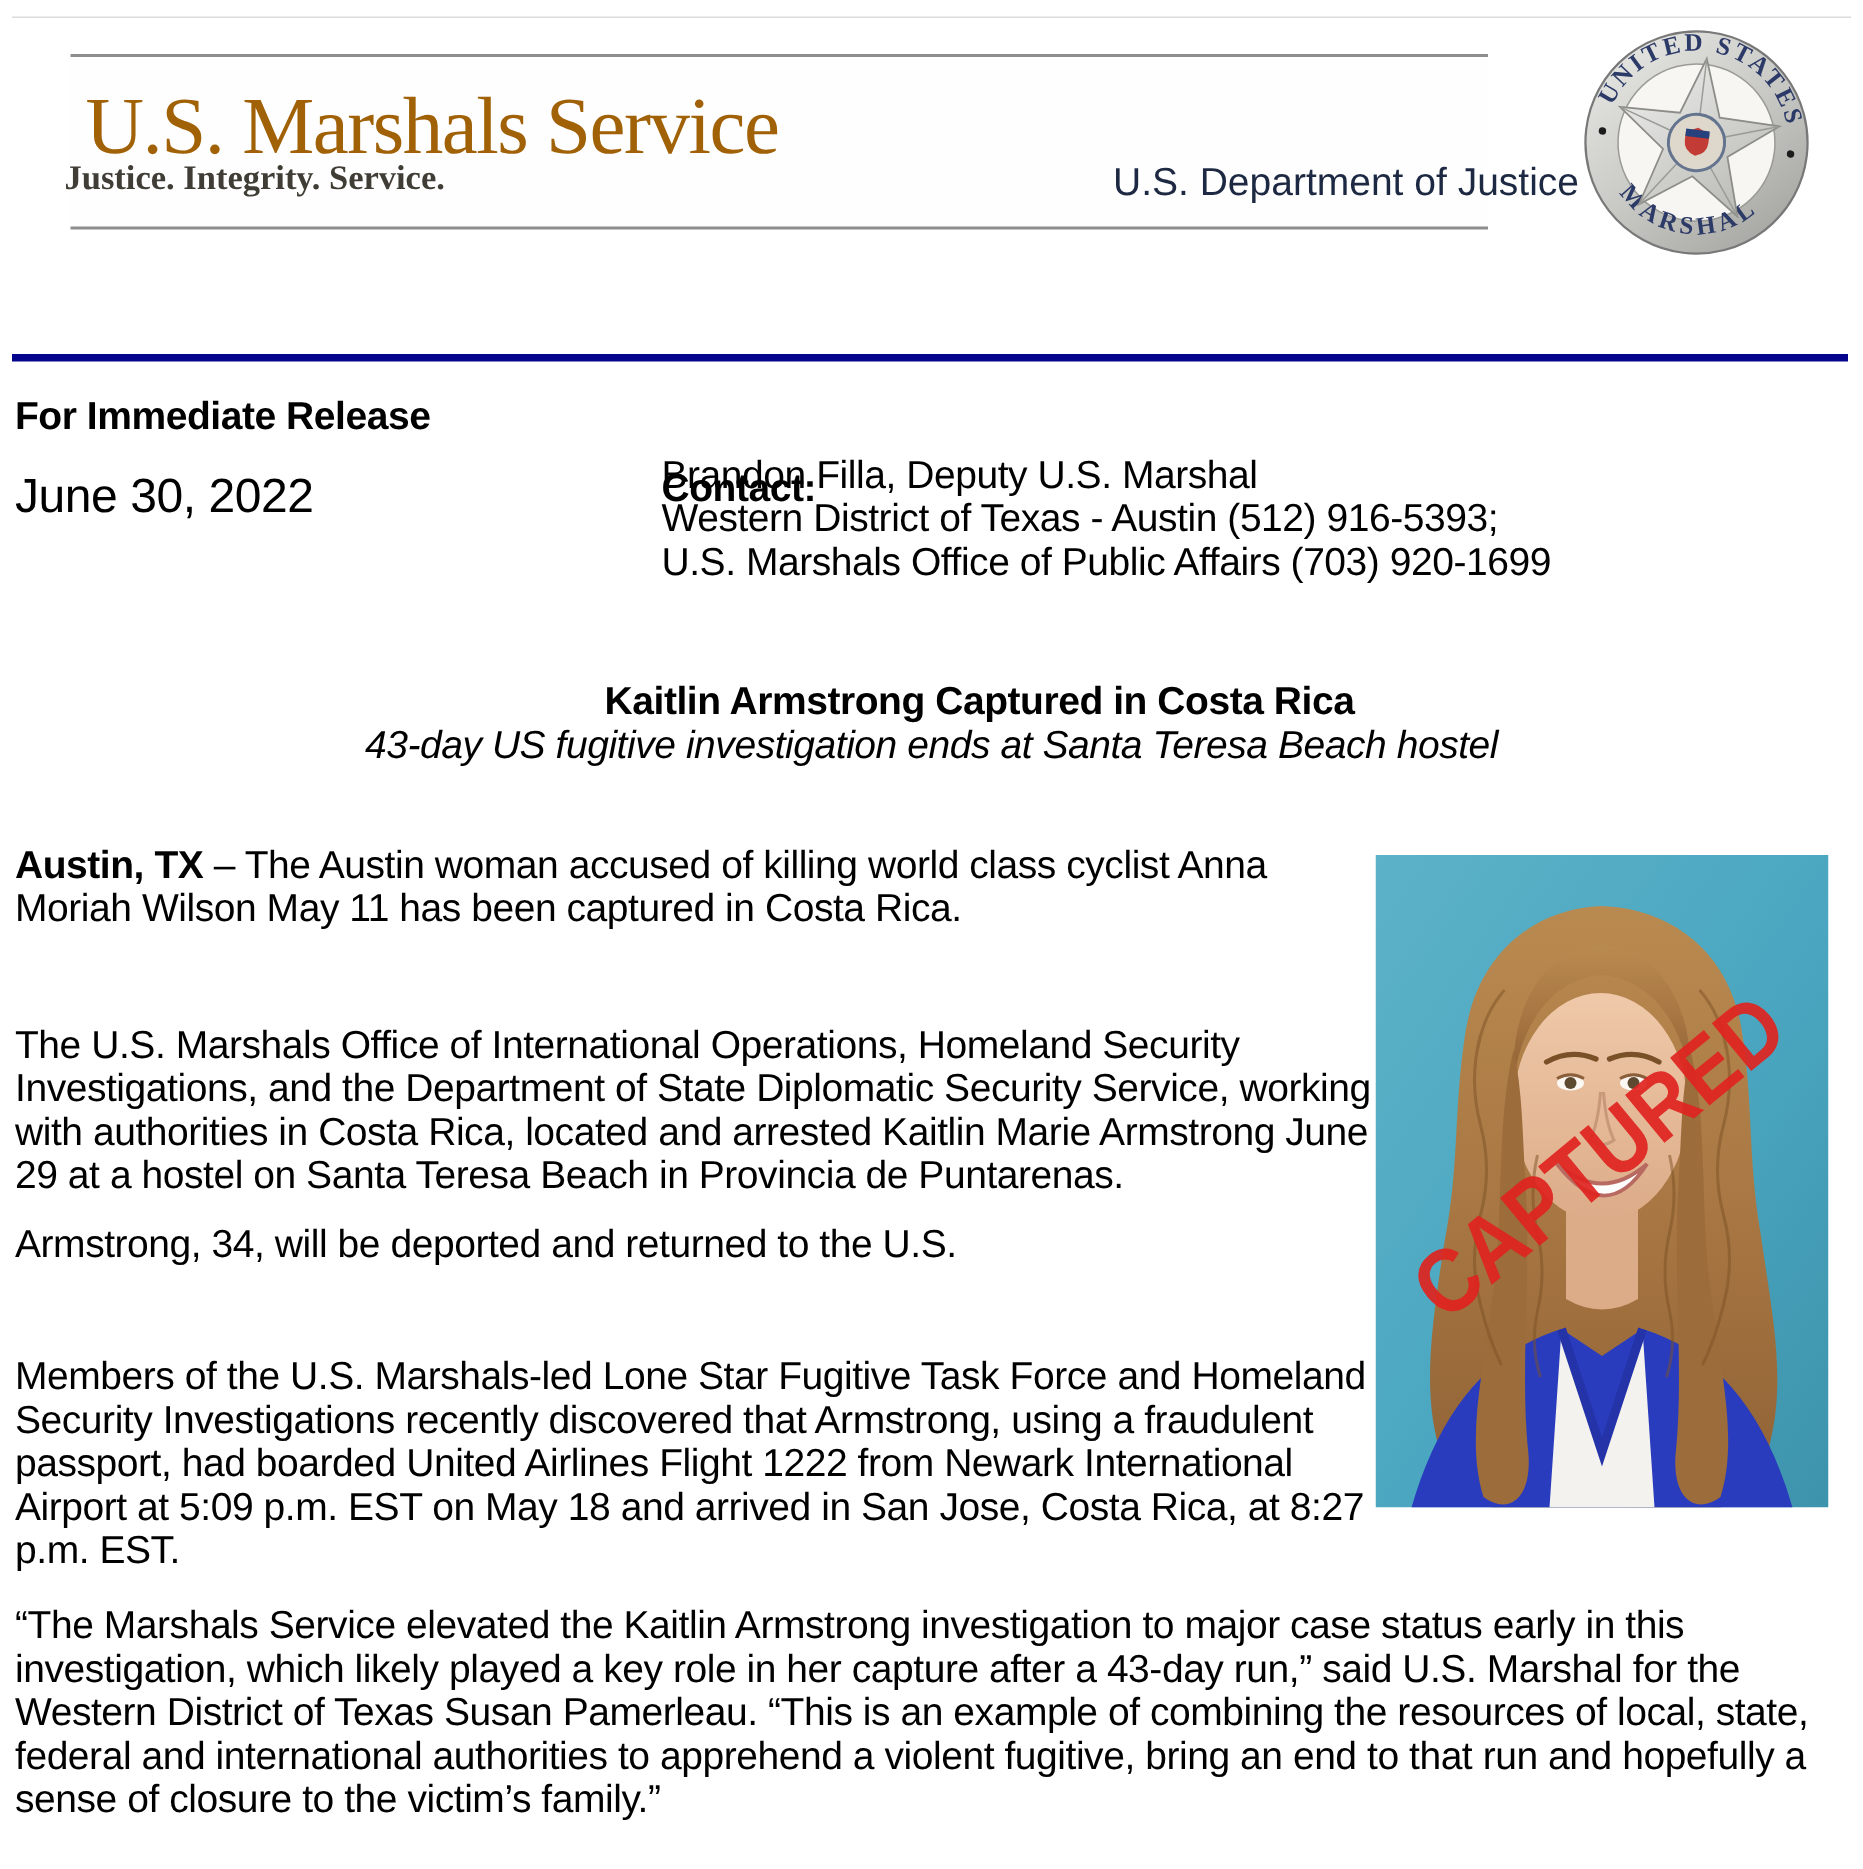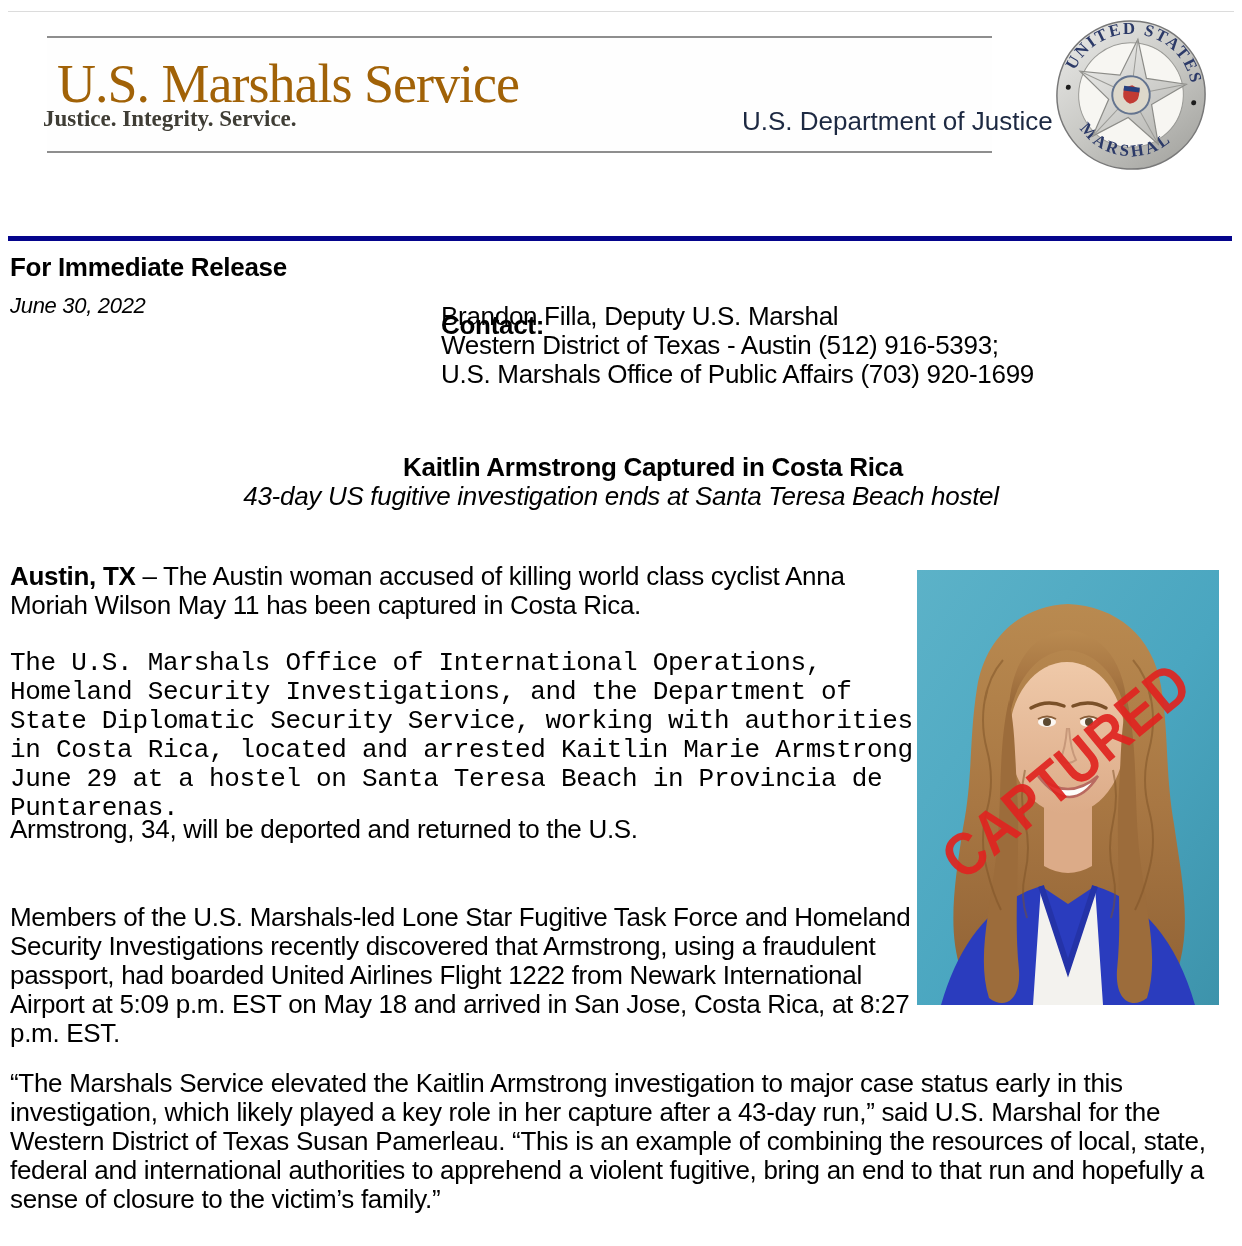--- a/index.html
+++ b/index.html
@@ -16,36 +16,36 @@
            font-weight:bold;font-size:23px;color:#3f3d35;white-space:nowrap;}
   .dept{position:absolute;left:742px;top:106px;font-family:Liberation Sans, sans-serif;
         font-size:26px;color:#1d2942;white-space:nowrap;}
   .badge{position:absolute;left:1054px;top:16px;width:154px;height:158px;}
 
   
   .divider{position:absolute;left:8px;top:236px;width:1224px;height:5px;background:#04048c;}
 
   
   .meta-label{position:absolute;font-size:26px;font-weight:bold;letter-spacing:-0.3px;white-space:nowrap;}
-  .rel-label{left:10px;top:252px;}
-  .rel-date{position:absolute;left:10px;top:293px;font-size:22px;letter-spacing:-0.3px;white-space:nowrap;font-style:italic;}
+  .rel-label{left:10px;top:262px;}
+  .rel-date{position:absolute;left:10px;top:312px;font-size:32px;letter-spacing:-0.3px;white-space:nowrap;}
   .contact-label{left:441px;top:262px;margin-top:48px;}
   .contact-lines{position:absolute;left:441px;top:302px;font-size:26px;line-height:29px;
                  letter-spacing:-0.3px;white-space:nowrap;}
 
   
   .headline{position:absolute;left:0;top:452px;width:1242px;text-align:center;
             font-size:26px;font-weight:bold;letter-spacing:-0.3px;margin-left:32px;}
   .subhead{position:absolute;left:0;top:481px;width:1242px;text-align:center;
            font-size:26px;font-style:italic;letter-spacing:-0.3px;}
 
   
   .para{position:absolute;left:10px;font-size:26px;line-height:29px;letter-spacing:-0.3px;width:908px;}
   .p1{top:562px;}
-  .p2{top:649px;font-family:Liberation Mono, monospace;}
+  .p2{top:682px;}
   .p3{top:815px;}
   .p4{top:903px;}
   .p5{top:1069px;width:1224px;}
 
   
   .photo{position:absolute;left:917px;top:570px;width:302px;height:435px;}
 </style>
 </head>
 <body>
 

